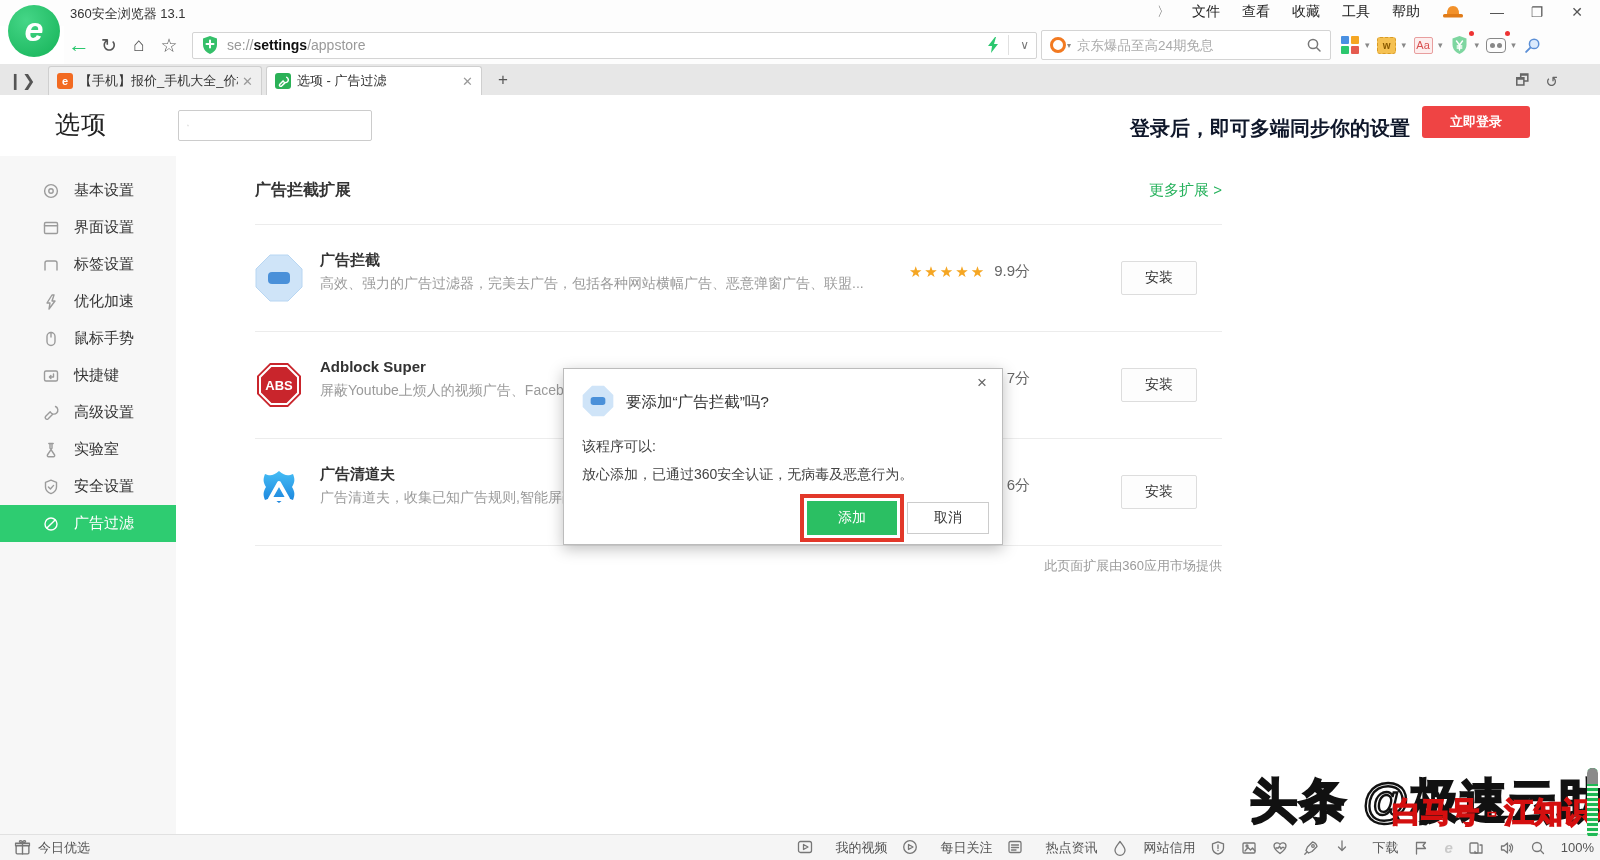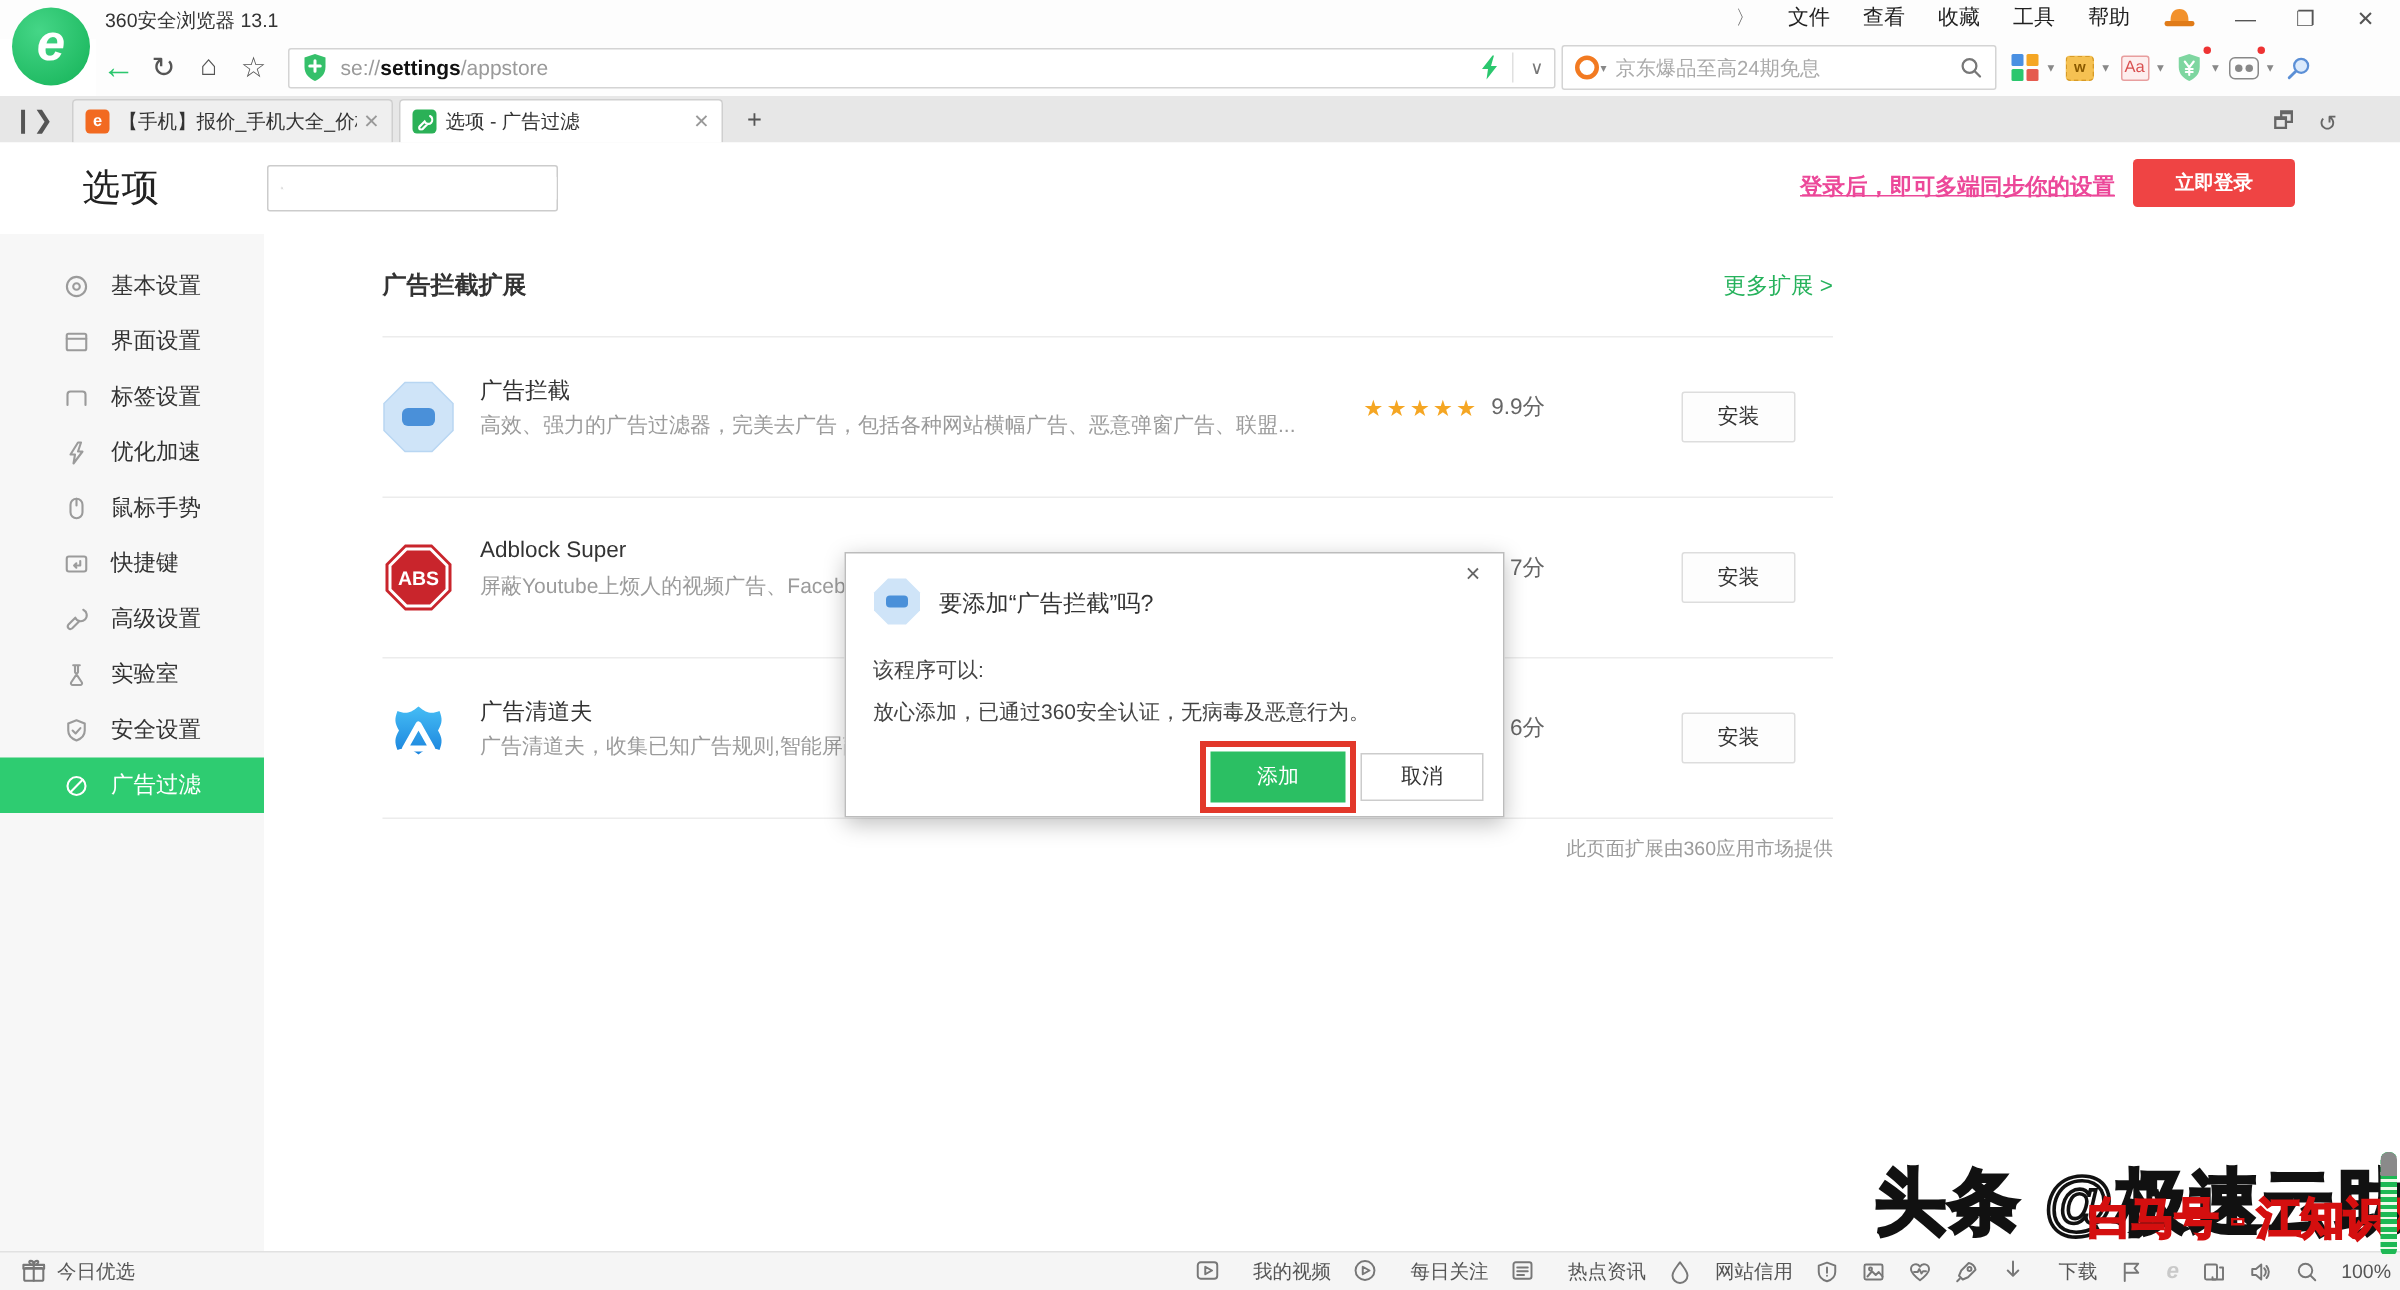--- a/index.html
+++ b/index.html
@@ -63,40 +63,40 @@
   .tab-title { flex:1; white-space:nowrap; overflow:hidden; color:#333; }
   .tab-x { color:#999; font-size:13px; margin-left:4px; flex:none; }
   .newtab { position:absolute; left:490px; top:4px; width:26px; height:24px; display:flex; align-items:center; justify-content:center; font-size:17px; color:#555; }
   .tabbar-right { position:absolute; right:42px; top:5px; display:flex; gap:16px; color:#666; font-size:15px; align-items:center; }
 
   
   .pagehead { position:absolute; top:95px; left:0; width:1600px; height:61px; background:#fff;padding-left:48px; }
   .pagehead .ptitle { position:absolute; left:55px; top:13px; font-size:25px; color:#222; letter-spacing:1px; }
   .set-search { position:absolute; left:178px; top:15px; width:194px; height:31px; border:1px solid #ccc; border-radius:2px; display:flex; align-items:center; background:#fff; }
   .set-search input { border:0; outline:none; flex:1; margin-left:6px; font-size:13px; font-family:inherit; }
-  .login-hint { position:absolute; right:190px; top:20px; font-size:15px; font-weight:bold; color:#ec4899;text-decoration:underline; }
+  .login-hint { position:absolute; right:190px; top:20px; font-size:20px; font-weight:bold; color:#0f172a; }
   .login-btn { position:absolute; right:70px; top:11px; width:108px; height:32px; background:#ef4444; color:#fff; font-size:13px; font-weight:bold; border:0; border-radius:3px; display:flex; align-items:center; justify-content:center; }
 
   
   .sidebar { position:absolute; top:156px; left:0; width:176px; height:678px; background:#f7f7f7; padding-top:16px; }
   .side-item { height:37px; display:flex; align-items:center; padding-left:42px; font-size:15px; color:#333; }
   .side-item .sic { margin-right:14px; flex:none; }
   .side-item.active { background:#2ecc71; color:#fff; }
   svg.sic { width:18px; height:18px; }
   .sic path, .sic rect, .sic circle, .sic line { fill:none; stroke:#9b9b9b; stroke-width:1.4; stroke-linecap:round; stroke-linejoin:round; }
   .active .sic path, .active .sic circle, .active .sic line { stroke:#fff; }
 
   
   .content { position:absolute; left:255px; top:156px; width:967px; }
   .sec-head { height:68px; display:flex; align-items:center; justify-content:space-between;gap:48px; }
   .sec-title { font-size:16px; font-weight:bold; color:#333; }
   .more-link { font-size:15px; color:#26b25c;margin-left:13px; }
   .ext-row { position:relative; height:107px; border-top:1px solid #ececec; }
   .ext-icon { position:absolute; left:0; top:29px; width:48px; height:48px; }
-  .ext-name { position:absolute; left:65px; top:26px; font-size:15px; font-weight:normal; color:#333; }
+  .ext-name { position:absolute; left:65px; top:26px; font-size:15px; font-weight:bold; color:#333; }
   .ext-desc { position:absolute; left:65px; top:50px; font-size:14px; color:#9b9b9b; white-space:nowrap; }
   .rating { position:absolute; right:192px; top:37px; display:flex; align-items:center; gap:8px; }
   .stars { color:#f5a623; font-size:15px; letter-spacing:2px; }
   .score { font-size:15px; color:#666; }
   .install { position:absolute; right:25px; top:36px; width:76px; height:34px; background:#fdfdfd; border:1px solid #ddd; border-radius:2px; font-size:14px; color:#333; display:flex; align-items:center; justify-content:center; }
   .foot-note { height:40px; border-top:1px solid #ececec; display:flex; align-items:center; justify-content:flex-end; font-size:13px; color:#9b9b9b; }
 
   .abs-badge { width:48px; height:48px; }
 
   

